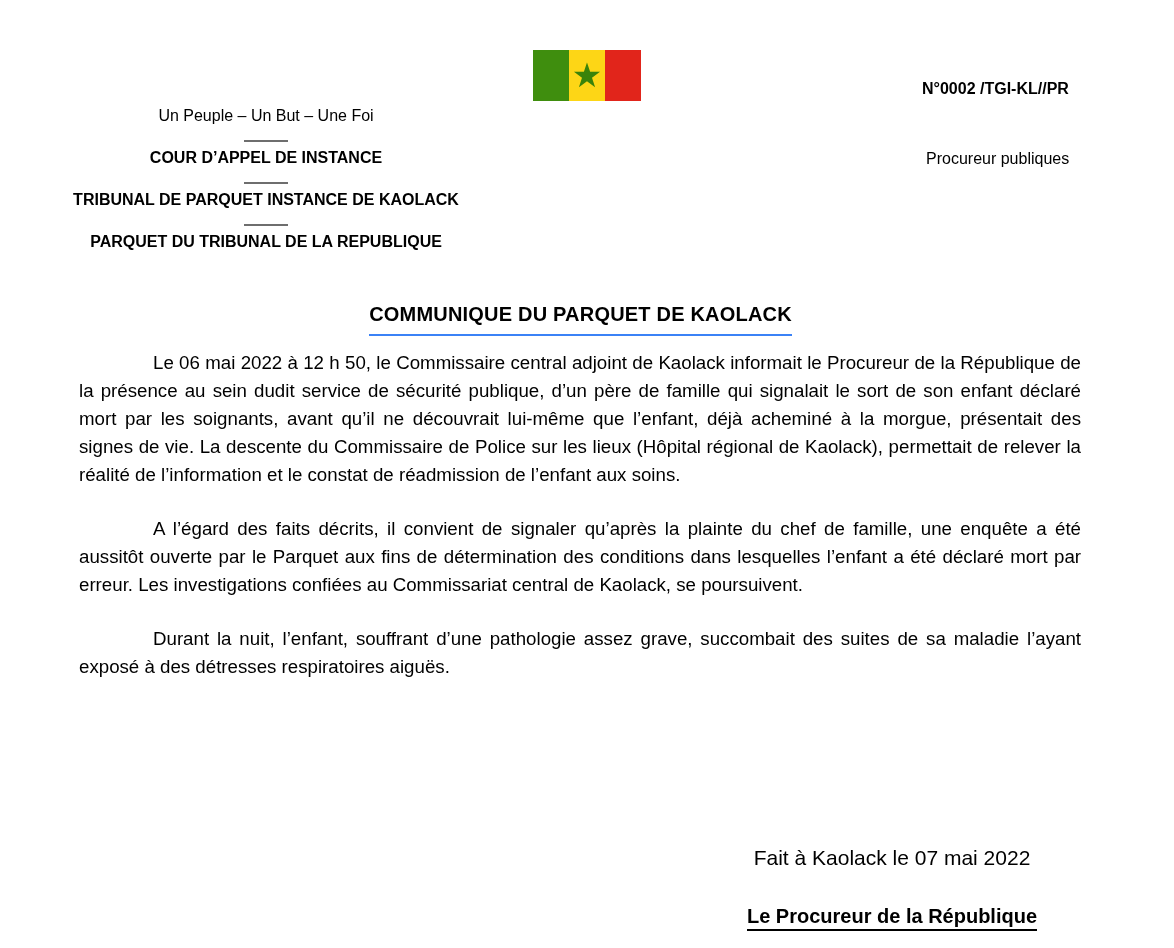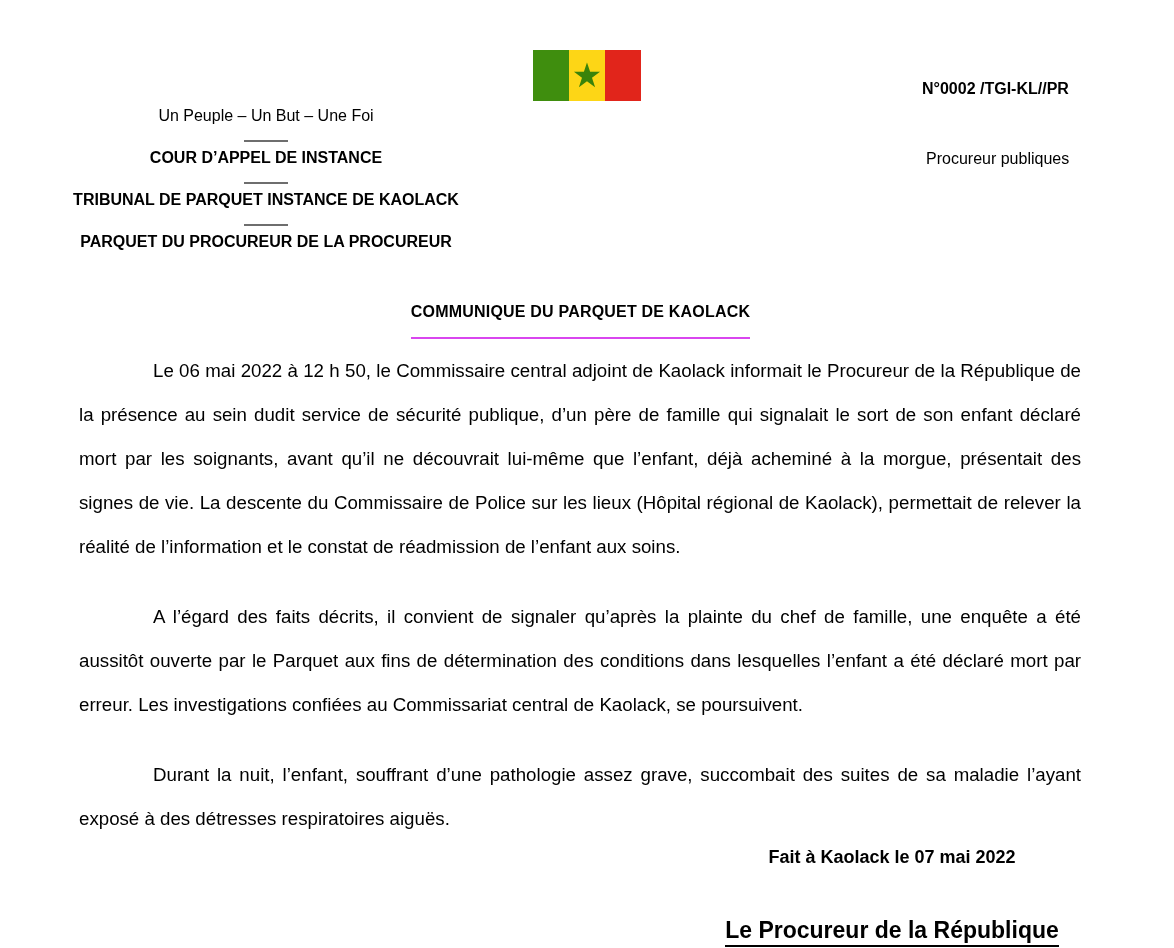--- a/index.html
+++ b/index.html
@@ -84,59 +84,58 @@
   
   .title-wrap {
     position: absolute;
     left: 80px;
     top: 303px;
     width: 1001px;
     text-align: center;
   }
   .title-text {
     display: inline-block;
-    font-size: 16px;
+    font-size: 20px;
     font-weight: bold;
     letter-spacing: 0.2px;
-    border-bottom: 2px solid #d946ef;
-    padding-bottom: 16px;
+    border-bottom: 2px solid #3b82f6;
+    padding-bottom: 8px;
   }
 
   
   .body-text {
     position: absolute;
     left: 79px;
     top: 349px;
     width: 1002px;
   }
   .body-text p {
     margin: 0 0 26px 0;
     font-size: 18.7px;
-    line-height: 44px;
+    line-height: 28px;
     text-align: justify;
     text-indent: 74px;
   }
 
   
   .closing {
     position: absolute;
     left: 642px;
     top: 846px;
     width: 500px;
     text-align: center;
   }
   .closing .place-date {
-    font-size: 18px;
+    font-size: 21px;
     line-height: 23px;
-    font-weight: bold;
   }
   .closing .signature {
     display: inline-block;
-    margin-top: 30px;
-    font-size: 23px;
+    margin-top: 18px;
+    font-size: 20px;
     font-weight: bold;
     border-bottom: 2px solid #000;
     padding-bottom: 1px;
   }
 </style>
 </head>
 <body>
 
 <div class="page">
 
@@ -151,21 +150,21 @@
   <div class="reference">N°0002 /TGI-KL//PR</div>
   <div class="relations">Procureur publiques</div>
 
   <div class="letterhead">
     <div class="motto">Un Peuple – Un But – Une Foi</div>
     <div class="divider"></div>
     <div class="org-line">COUR D’APPEL DE INSTANCE</div>
     <div class="divider"></div>
     <div class="org-line">TRIBUNAL DE PARQUET INSTANCE DE KAOLACK</div>
     <div class="divider"></div>
-    <div class="org-line">PARQUET DU PROCUREUR DE LA PROCUREUR</div>
+    <div class="org-line">PARQUET DU TRIBUNAL DE LA REPUBLIQUE</div>
   </div>
 
   <div class="title-wrap">
     <span class="title-text">COMMUNIQUE DU PARQUET DE KAOLACK</span>
   </div>
 
   <div class="body-text">
     <p>Le 06 mai 2022 à 12 h 50, le Commissaire central adjoint de Kaolack informait le Procureur de la République de la présence au sein dudit service de sécurité publique, d’un père de famille qui signalait le sort de son enfant déclaré mort par les soignants, avant qu’il ne découvrait lui-même que l’enfant, déjà acheminé à la morgue, présentait des signes de vie. La descente du Commissaire de Police sur les lieux (Hôpital régional de Kaolack), permettait de relever la réalité de l’information et le constat de réadmission de l’enfant aux soins.</p>
     <p>A l’égard des faits décrits, il convient de signaler qu’après la plainte du chef de famille, une enquête a été aussitôt ouverte par le Parquet aux fins de détermination des conditions dans lesquelles l’enfant a été déclaré mort par erreur. Les investigations confiées au Commissariat central de Kaolack, se poursuivent.</p>
     <p>Durant la nuit, l’enfant, souffrant d’une pathologie assez grave, succombait des suites de sa maladie l’ayant exposé à des détresses respiratoires aiguës.</p>

